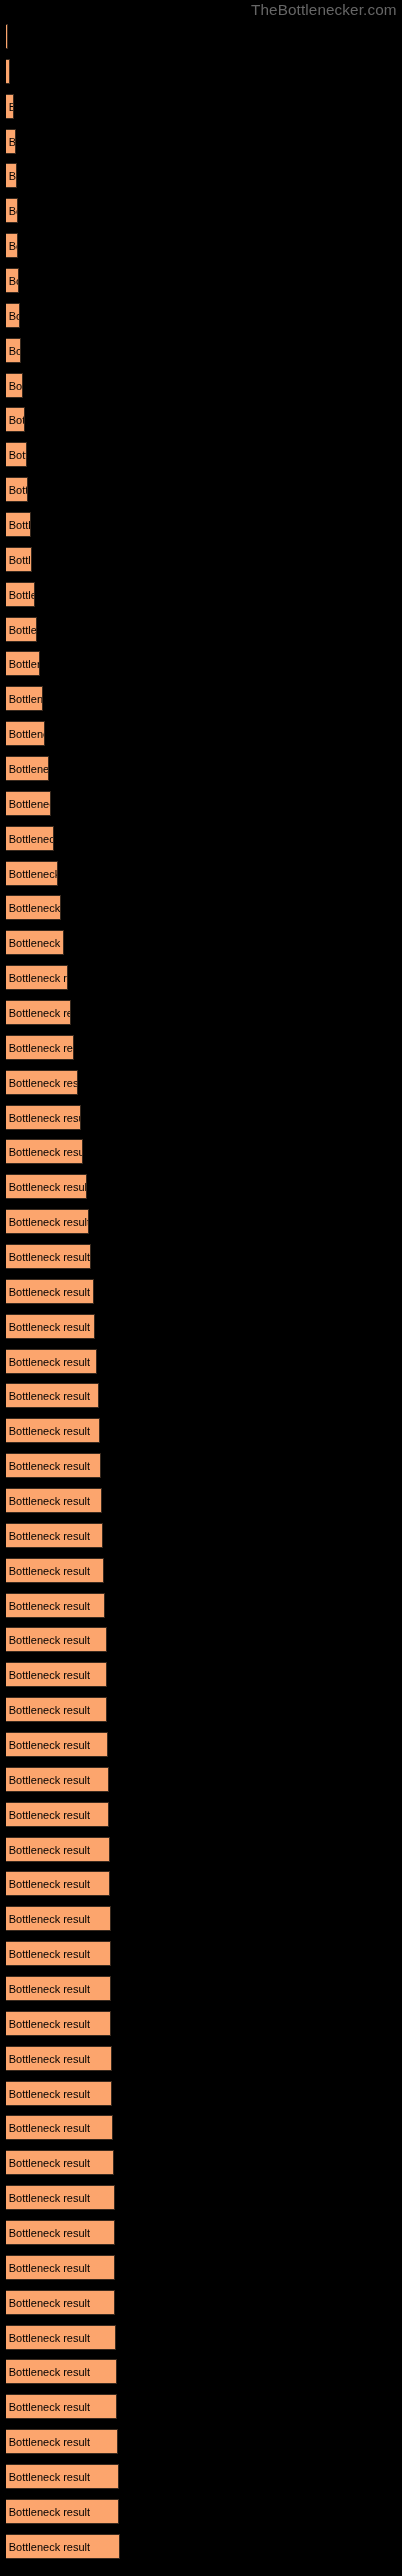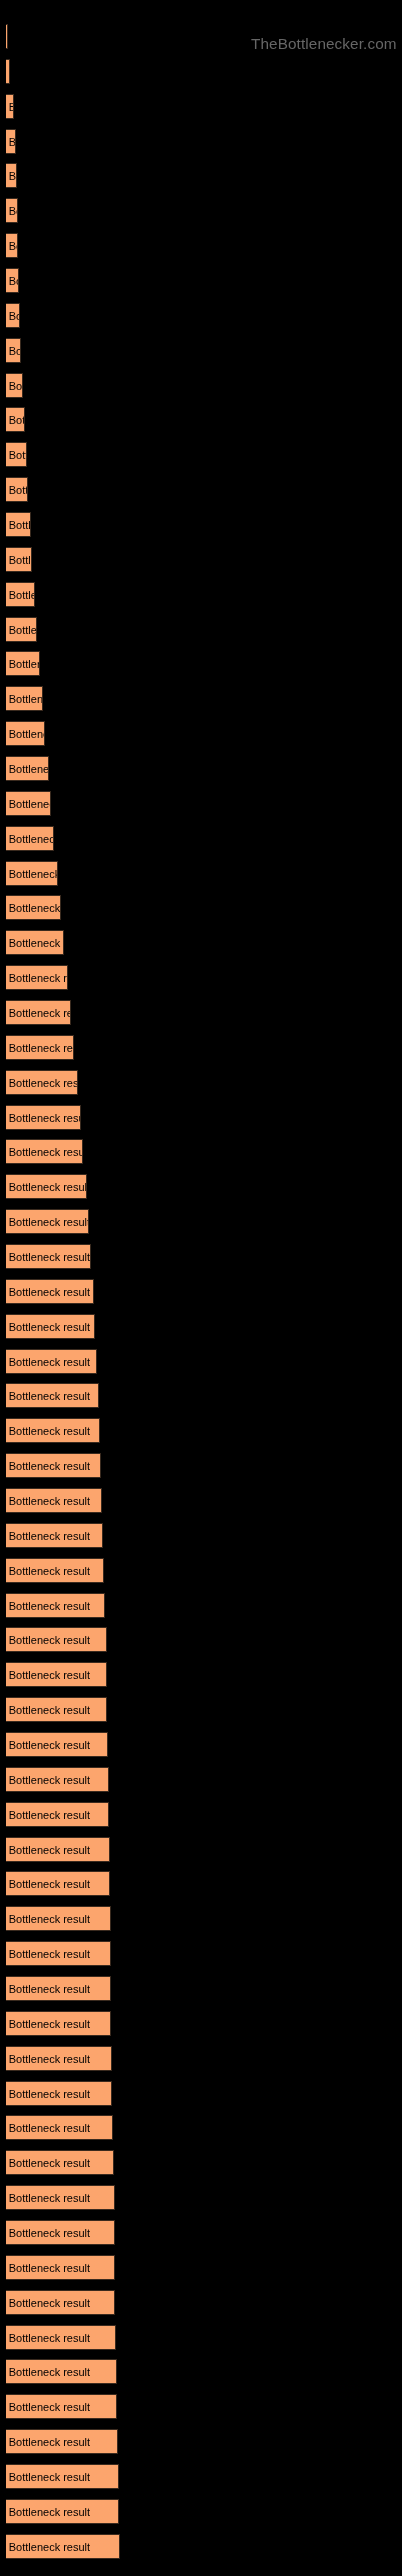--- a/index.html
+++ b/index.html
@@ -15,21 +15,20 @@
     background:#000;
   }
   #watermark {
     position:absolute;
     top:0.8px; right:6.4px;
     color:#666666;
     font-size:15.3px;
     letter-spacing:0.1px;
     white-space:nowrap;
     font-family:"Liberation Sans", sans-serif;
-    margin-top:34px;
   }
   #plot {
     position:absolute;
     left:0; top:19.3px;
     width:403px;
     height:2557px;
   }
   .row {
     position:absolute;
     left:0;

